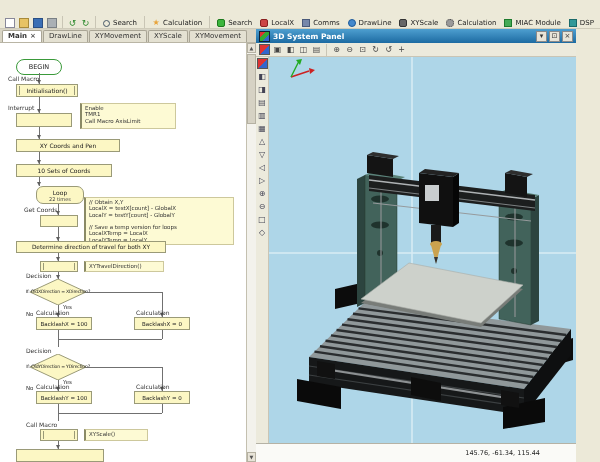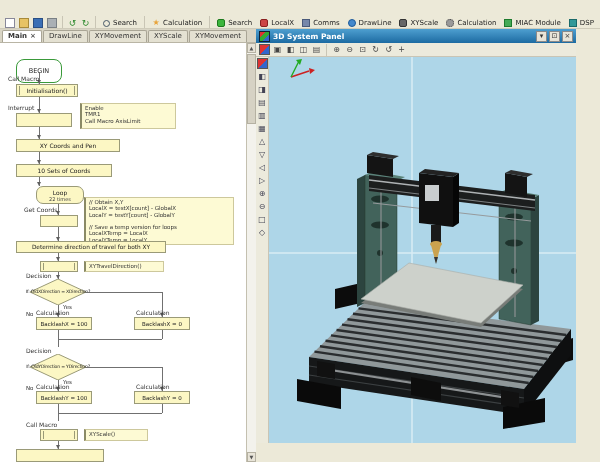--- a/index.html
+++ b/index.html
@@ -158,21 +158,21 @@
     <div class="tab">
         <span>XYScale</span>
       </div>
     <div class="tab">
         <span>XYMovement</span>
       </div>
   </div>
 
   <div class="canvas">
 
-    <div class="begin" style="left:16px;top:16px;width:46px;height:24px;">BEGIN</div>
+    <div class="begin" style="left:16px;top:16px;width:46px;height:16px;">BEGIN</div>
     <div class="vl" style="left:39px;top:30px;width:1px;height:11px;"></div>
     <div class="arr" style="left:36.5px;top:37px;"></div>
 
     <div class="lbl" style="left:8px;top:32px;">Call Macro</div>
     <div class="fbox macro" style="left:16px;top:41px;width:62px;height:13px;">Initialisation()</div>
     <div class="vl" style="left:39px;top:54px;width:1px;height:16px;"></div>
     <div class="arr" style="left:36.5px;top:66px;"></div>
 
     <div class="lbl" style="left:8px;top:61px;">Interrupt</div>
     <div class="fbox" style="left:16px;top:70px;width:56px;height:14px;"></div>
@@ -395,15 +395,18 @@
       </g>
       <g>
         <line x1="22" y1="20" x2="40" y2="14" stroke="#cc2222" stroke-width="1.4"></line>
         <polygon points="40,11 46,13 41,17" fill="#cc2222"></polygon>
         <line x1="22" y1="20" x2="30" y2="4" stroke="#22aa22" stroke-width="1.4"></line>
         <polygon points="27,3 33,2 31,8" fill="#22aa22"></polygon>
       </g>
     </svg>
   </div>
 
+  <div class="statusbar3d">
+    <span>145.76, -61.34, 115.44</span>
+  </div>
 
 
 </div>
 
 </body></html>

